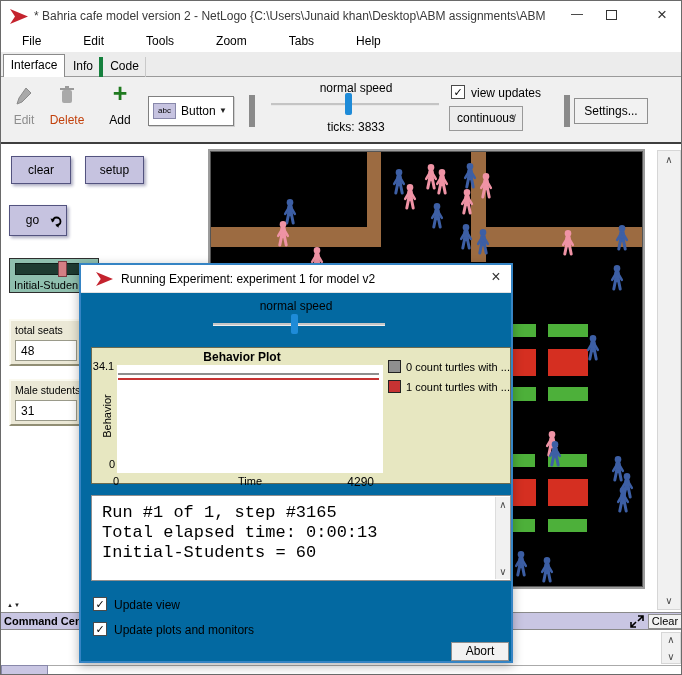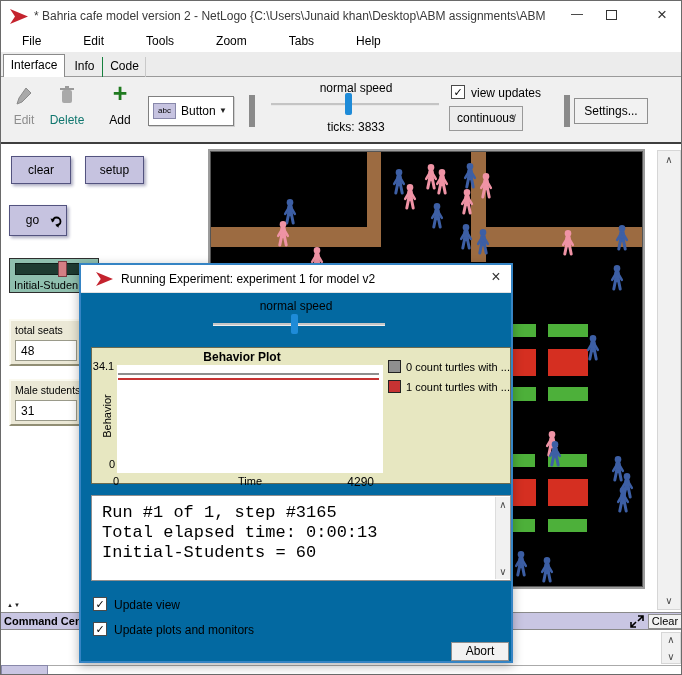--- a/index.html
+++ b/index.html
@@ -39,35 +39,35 @@
     <span class="menu-item">File</span>
     <span class="menu-item">Edit</span>
     <span class="menu-item">Tools</span>
     <span class="menu-item">Zoom</span>
     <span class="menu-item">Tabs</span>
     <span class="menu-item">Help</span>
   </div>
 
   <div class="a" style="left:0;top:51px;width:682px;height:25px;background:#ececec;border-bottom:1px solid #9a9a9a">
     <div class="a" style="left:2px;top:2px;width:62px;height:29px;background:#fff;border:1px solid #8a8a8a;border-bottom:none;text-align:center;line-height:21px">Interface</div>
-    <div class="a" style="left:66px;top:5px;width:36px;height:20px;text-align:center;line-height:18px;border-right:1px solid #15803d">Info</div>
+    <div class="a" style="left:66px;top:5px;width:36px;height:20px;text-align:center;line-height:18px;border-right:4px solid #15803d">Info</div>
     <div class="a" style="left:103px;top:5px;width:42px;height:20px;text-align:center;line-height:18px;border-right:1px solid #c9c9c9">Code</div>
   </div>
 
   <div class="a" style="left:0;top:76px;width:682px;height:67px;background:#f0f0f0;border-bottom:2px solid #3f3f3f">
     <svg class="a" style="left:15px;top:10px" width="16" height="18" viewBox="0 0 16 18">
         <path d="M10 1 L15 6 L6 15 L1 17 L3 11 Z" fill="#a9a9a9" stroke="#8a8a8a"></path>
       </svg>
     <span class="a" style="left:4px;top:36px;width:38px;text-align:center;color:#8d8d8d">Edit</span>
     <svg class="a" style="left:58px;top:8px" width="16" height="20" viewBox="0 0 16 20">
         <rect x="3" y="5" width="10" height="13" rx="2" fill="#a9a9a9"></rect>
         <rect x="1" y="3" width="14" height="2" fill="#9a9a9a"></rect>
         <rect x="6" y="1" width="4" height="2" fill="#9a9a9a"></rect>
       </svg>
-    <span class="a" style="left:44px;top:36px;width:44px;text-align:center;color:#0f766e">Delete</span>
+    <span class="a" style="left:44px;top:36px;width:44px;text-align:center;color:#c2410c">Delete</span>
     <span class="a" style="left:104px;top:2px;width:30px;text-align:center;font-size:25px;font-weight:bold;color:#1f7a1f">+</span>
     <span class="a" style="left:104px;top:36px;width:30px;text-align:center">Add</span>
 
     <div class="a" style="left:147px;top:19px;width:86px;height:30px;background:#fff;border:1px solid #7f7f7f;box-shadow:1px 1px 0 #cfcfcf">
       <span class="a" style="left:4px;top:6px;width:23px;height:16px;background:#c6c3e0;border:1px solid #8888aa;font-size:8px;text-align:center;line-height:14px">abc</span>
       <span class="a" style="left:32px;top:7px">Button</span>
       <span class="a" style="left:70px;top:9px;font-size:8px;color:#222">▼</span>
     </div>
     <div class="sep" style="left:248px;top:18px;height:32px"></div>
 

